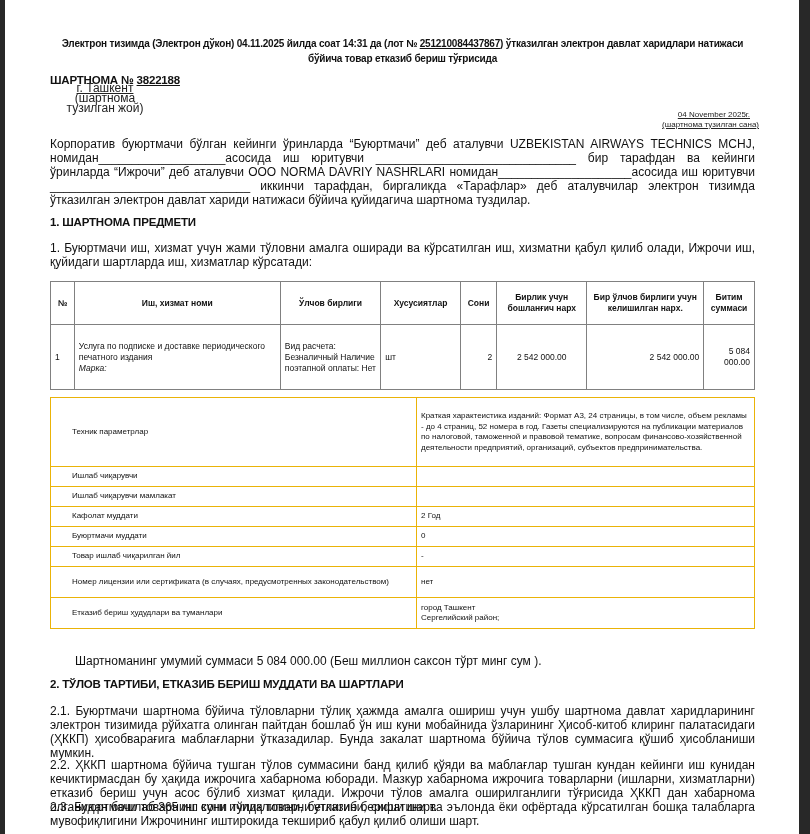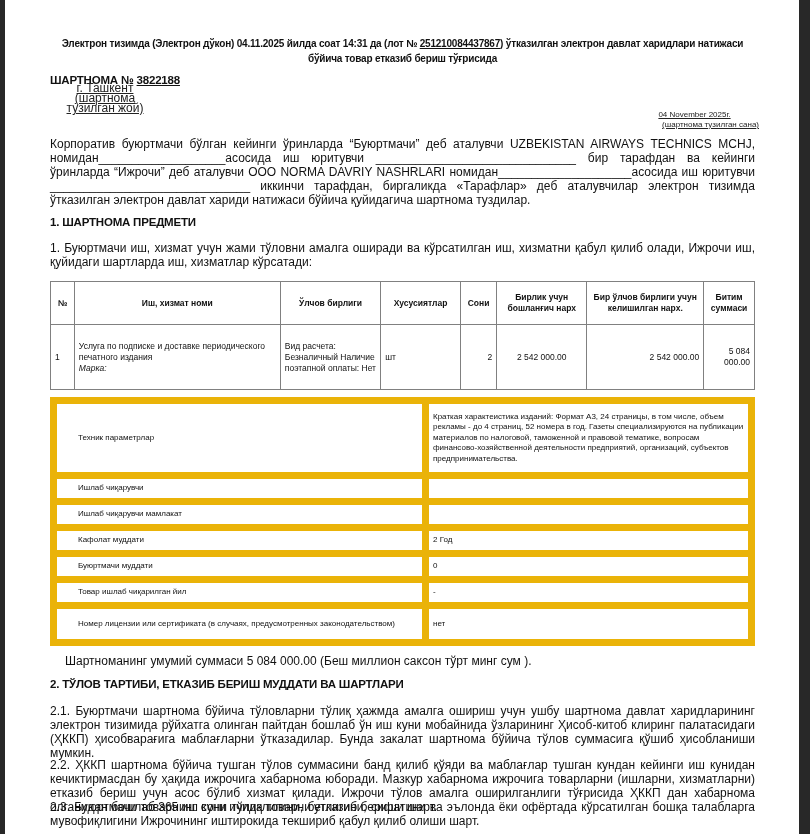--- a/index.html
+++ b/index.html
@@ -22,23 +22,23 @@
       text-align: center; font-weight: bold; font-size: 10px; line-height: 15px;
       letter-spacing: -0.2px;
     }
     .title u { text-decoration: underline; }
     .contract-no {
       position: absolute; left: 0; top: 74px; width: 705px; text-align: left;
       font-weight: bold; font-size: 11.5px; letter-spacing: -0.2px;
     }
     .place { position: absolute; left: 0; top: 83px; width: 110px; font-size: 12px; line-height: 10px; text-align: center; color: #222; }
     .place .v { text-decoration: underline; }
-    .place .l { text-decoration: underline; }
+    .place .l { }
     .date { position: absolute; right: -4px; top: 110px; width: 120px; font-size: 8px; line-height: 10px; text-align: right; color: #222; }
-    .date .v { text-decoration: underline; padding-right: 9px; text-align: center; }
+    .date .v { text-decoration: underline; padding-right: 9px; }
     .date .l { text-decoration: underline; }
     .para {
       position: absolute; left: 0; width: 705px; font-size: 12px; line-height: 14px;
       text-align: justify; color: #111;
     }
     .p-intro { top: 137px; }
     .section-title {
       position: absolute; left: 0; width: 705px; text-align: left;
       font-weight: bold; font-size: 11.5px; letter-spacing: -0.2px;
     }
@@ -46,23 +46,23 @@
     .s2 { top: 678px; }
     .p1 { top: 241px; }
     table { border-collapse: collapse; position: absolute; }
     .items { left: 0; top: 281px; width: 705px; font-size: 8.5px; }
     .items th, .items td { border: 1px solid #808080; padding: 2px 4px; vertical-align: middle; }
     .items th { font-weight: bold; text-align: center; height: 38px; line-height: 11px; }
     .items td { height: 60px; line-height: 11px; }
     .num { text-align: right; }
     .items td.ctr { text-align: center; }
     .params { left: 0; top: 397px; width: 705px; font-size: 8px; }
-    .params td { border: 7px solid #eab308; padding: 3px 4px; line-height: 10.5px; vertical-align: middle; height: 13px; }
+    .params td { border: 1px solid #eab308; padding: 3px 4px; line-height: 10.5px; vertical-align: middle; height: 13px; }
     .params td.k { width: 340px; padding-left: 21px; }
-    .total { position: absolute; left: 15px; top: 654px; font-size: 12px; }
+    .total { position: absolute; left: 25px; top: 654px; font-size: 12px; }
     .p21 { top: 704px; }
     .p22 { top: 758px; }
     .p23 { top: 800px; }
     i { font-style: italic; }
   </style>
 </head>
 <body>
 
 <div class="edge-left"></div>
 <div class="edge-right"></div>
@@ -143,20 +143,25 @@
           <td>0</td>
         </tr>
         <tr>
           <td class="k">Товар ишлаб чиқарилган йил</td>
           <td>-</td>
         </tr>
         <tr>
           <td class="k" style="height:24px">Номер лицензии или сертификата (в случаях, предусмотренных законодательством)</td>
           <td>нет</td>
         </tr>
+        <tr>
+          <td class="k" style="height:24px">Етказиб бериш ҳудудлари ва туманлари</td>
+          <td style="white-space:pre-line">город Ташкент
+Сергелийский район;</td>
+        </tr>
       </tbody>
     </table>
 
     <div class="total">Шартноманинг умумий суммаси 5 084 000.00 (Беш миллион саксон тўрт минг сум ).</div>
 
     <div class="section-title s2">2. ТЎЛОВ ТАРТИБИ, ЕТКАЗИБ БЕРИШ МУДДАТИ ВА ШАРТЛАРИ</div>
     <div class="para p21">2.1. Буюртмачи шартнома бўйича тўловларни тўлиқ ҳажмда амалга ошириш учун ушбу шартнома давлат харидларининг электрон тизимида рўйхатга олинган пайтдан бошлаб ўн иш куни мобайнида ўзларининг Ҳисоб-китоб клиринг палатасидаги (ҲККП) ҳисобварағига маблағларни ўтказадилар. Бунда закалат шартнома бўйича тўлов суммасига қўшиб ҳисобланиши мумкин.</div>
     <div class="para p22">2.2. ҲККП шартнома бўйича тушган тўлов суммасини банд қилиб қўяди ва маблағлар тушган кундан кейинги иш кунидан кечиктирмасдан бу ҳақида ижрочига хабарнома юборади. Мазкур хабарнома ижрочига товарларни (ишларни, хизматларни) етказиб бериш учун асос бўлиб хизмат қилади. Ижрочи тўлов амалга оширилганлиги тўғрисида ҲККП дан хабарнома олганидан бошлаб 365 иш куни ичида товарни етказиб бериши шарт.</div>
     <div class="para p23">2.3. Буюртмачи товарнинг сони тўлиқлигини, бутлигини, сифатини ва эълонда ёки офёртада кўрсатилган бошқа талабларга мувофиқлигини Ижрочининг иштирокида текшириб қабул қилиб олиши шарт.</div>
   </div>

